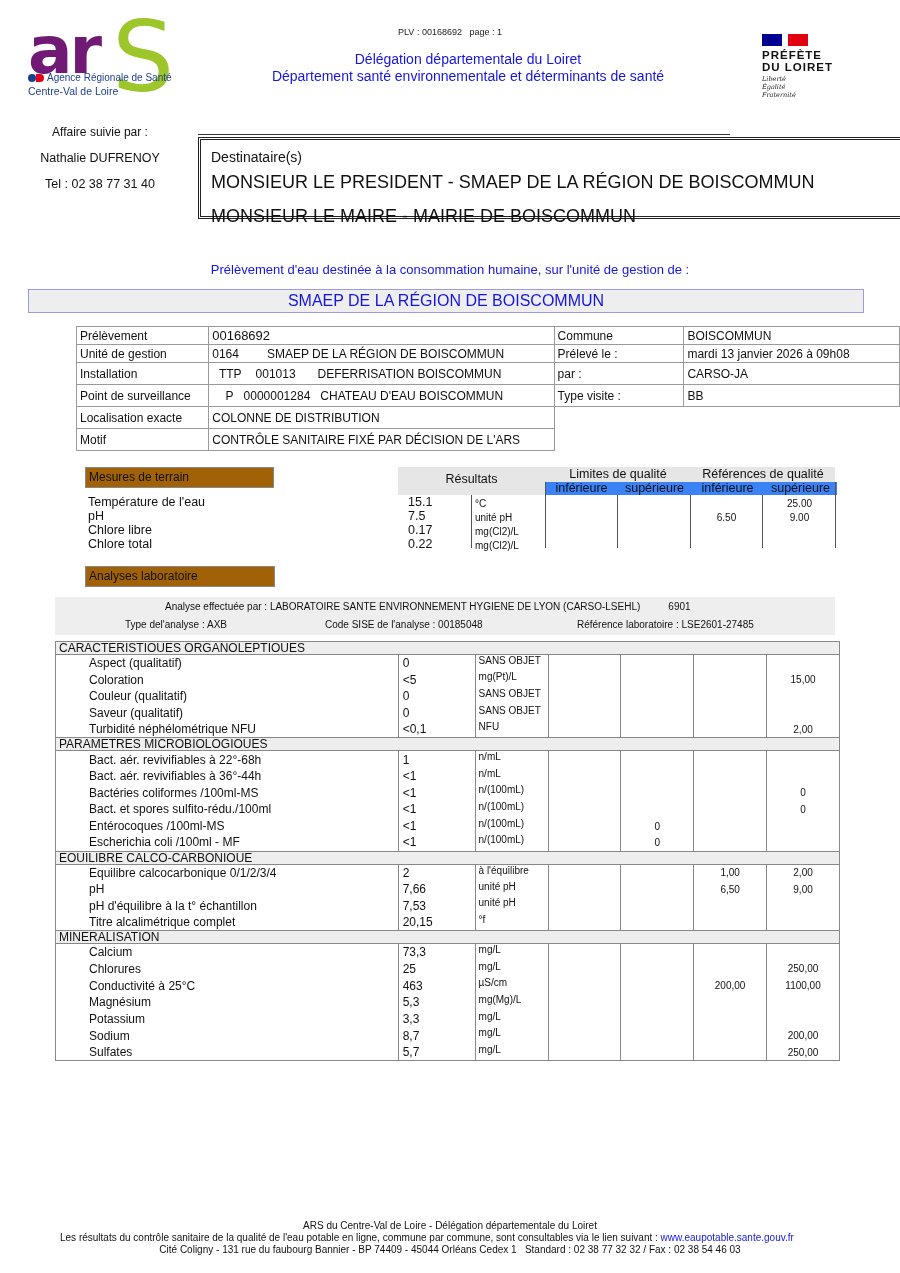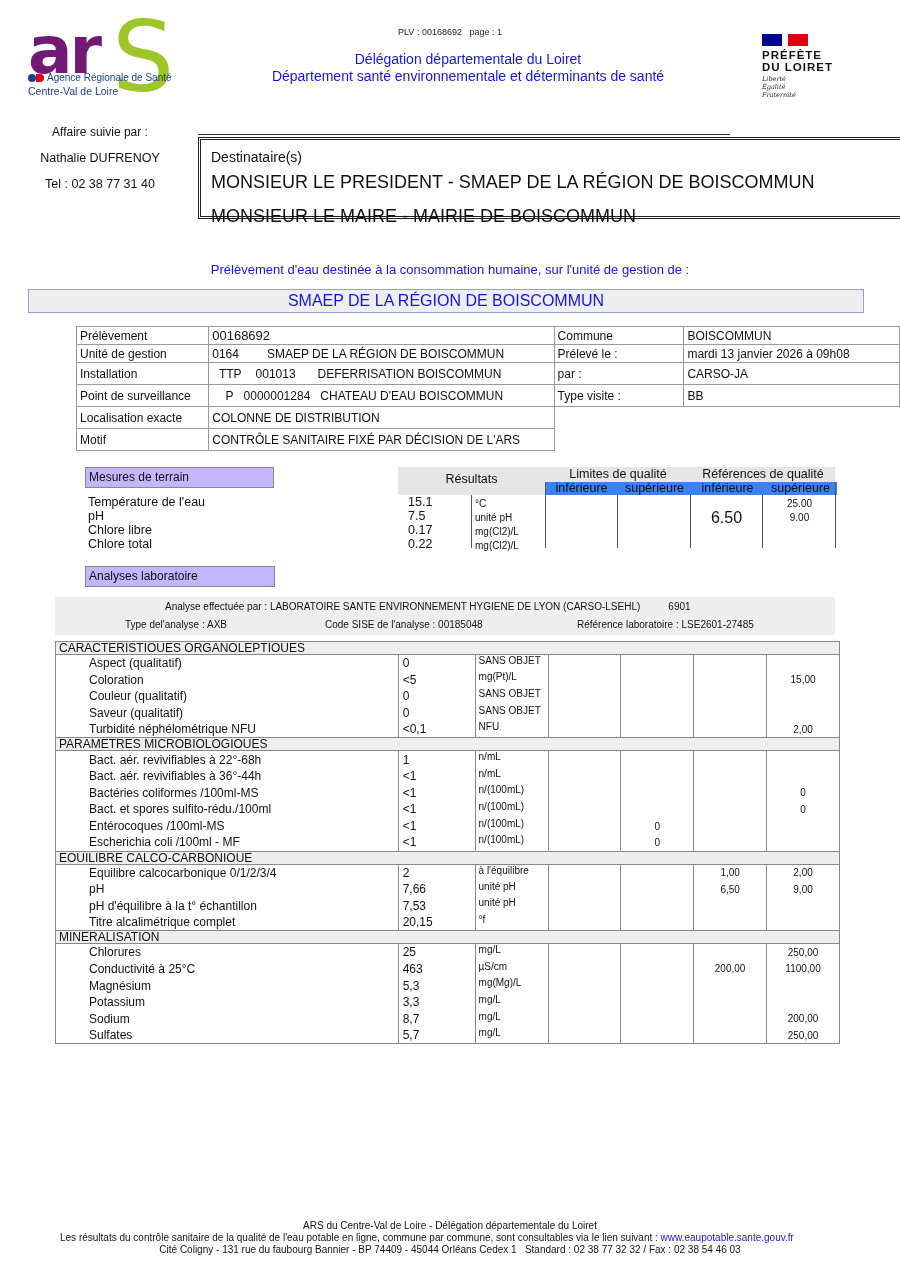--- a/index.html
+++ b/index.html
@@ -45,21 +45,21 @@
   .info td { border: 1px solid #9a9a9a; font-size: 12px; padding: 0 3px; height: 18px; white-space: nowrap; }
   .info .c1 { width: 133px; }
   .info .c2 { width: 347px; }
   .info .c3 { width: 133px; }
   .info .c4 { width: 218px; }
   .info tr.tall td { height: 22px; }
   .info .noborder { border: none; }
   .sp { display: inline-block; width: 20px; }
 
   
-  .sec-label { background: #c4b5fd; border: 1px solid #888; font-size: 12px; padding: 2px 3px; height: 21px; }
+  .sec-label { background: #a16207; border: 1px solid #888; font-size: 12px; padding: 2px 3px; height: 21px; }
   .sec-terrain { left: 85px; top: 467px; width: 189px; }
   .sec-labo { left: 85px; top: 566px; width: 190px; }
 
   
   .terrain-head { left: 398px; top: 467px; width: 437px; height: 28px; background: #e6e6e6; }
   .th-res { left: 398px; top: 472px; width: 147px; text-align: center; font-size: 12.5px; }
   .th-lim { left: 545px; top: 467px; width: 146px; text-align: center; font-size: 12.5px; }
   .th-ref { left: 691px; top: 467px; width: 144px; text-align: center; font-size: 12.5px; }
   .th-sub { font-size: 12.5px; width: 73px; text-align: center; top: 482px; background: #3b82f6; height: 13px; line-height: 13px; }
   .tr-row { position: absolute; height: 14px; font-size: 12.5px; line-height: 14px; white-space: nowrap; }
@@ -200,21 +200,21 @@
 <div>
 
   <div class="tr-row" style="left:88px;top:495px;">Température de l'eau</div>
   <div class="tr-row" style="left:408px;top:495px;">15.1</div>
   <div class="tr-row" style="left:475px;top:497px;font-size:10px;">°C</div>
   <div class="tr-row" style="left:764px;top:497px;width:71px;text-align:center;font-size:10px;">25.00</div>
 
   <div class="tr-row" style="left:88px;top:509px;">pH</div>
   <div class="tr-row" style="left:408px;top:509px;">7.5</div>
   <div class="tr-row" style="left:475px;top:511px;font-size:10px;">unité pH</div>
-  <div class="tr-row" style="left:691px;top:511px;width:71px;text-align:center;font-size:16px;">6.50</div>
+  <div class="tr-row" style="left:691px;top:511px;width:71px;text-align:center;font-size:10px;">6.50</div>
   <div class="tr-row" style="left:764px;top:511px;width:71px;text-align:center;font-size:10px;">9.00</div>
 
   <div class="tr-row" style="left:88px;top:523px;">Chlore libre</div>
   <div class="tr-row" style="left:408px;top:523px;">0.17</div>
   <div class="tr-row" style="left:475px;top:525px;font-size:10px;">mg(Cl2)/L</div>
 
   <div class="tr-row" style="left:88px;top:537px;">Chlore total</div>
   <div class="tr-row" style="left:408px;top:537px;">0.22</div>
   <div class="tr-row" style="left:475px;top:539px;font-size:10px;">mg(Cl2)/L</div>
 </div>
@@ -374,20 +374,29 @@
           <td class="unit">°f</td>
           <td class="num"></td>
           <td class="num"></td>
           <td class="num"></td>
           <td class="num"></td>
         </tr>
         <tr class="cat">
           <td colspan="7">MINERALISATION</td>
         </tr>
         <tr>
+          <td class="name">Calcium</td>
+          <td class="val">73,3</td>
+          <td class="unit">mg/L</td>
+          <td class="num"></td>
+          <td class="num"></td>
+          <td class="num"></td>
+          <td class="num"></td>
+        </tr>
+        <tr>
           <td class="name">Chlorures</td>
           <td class="val">25</td>
           <td class="unit">mg/L</td>
           <td class="num"></td>
           <td class="num"></td>
           <td class="num"></td>
           <td class="num">250,00</td>
         </tr>
         <tr>
           <td class="name">Conductivité à 25°C</td>

